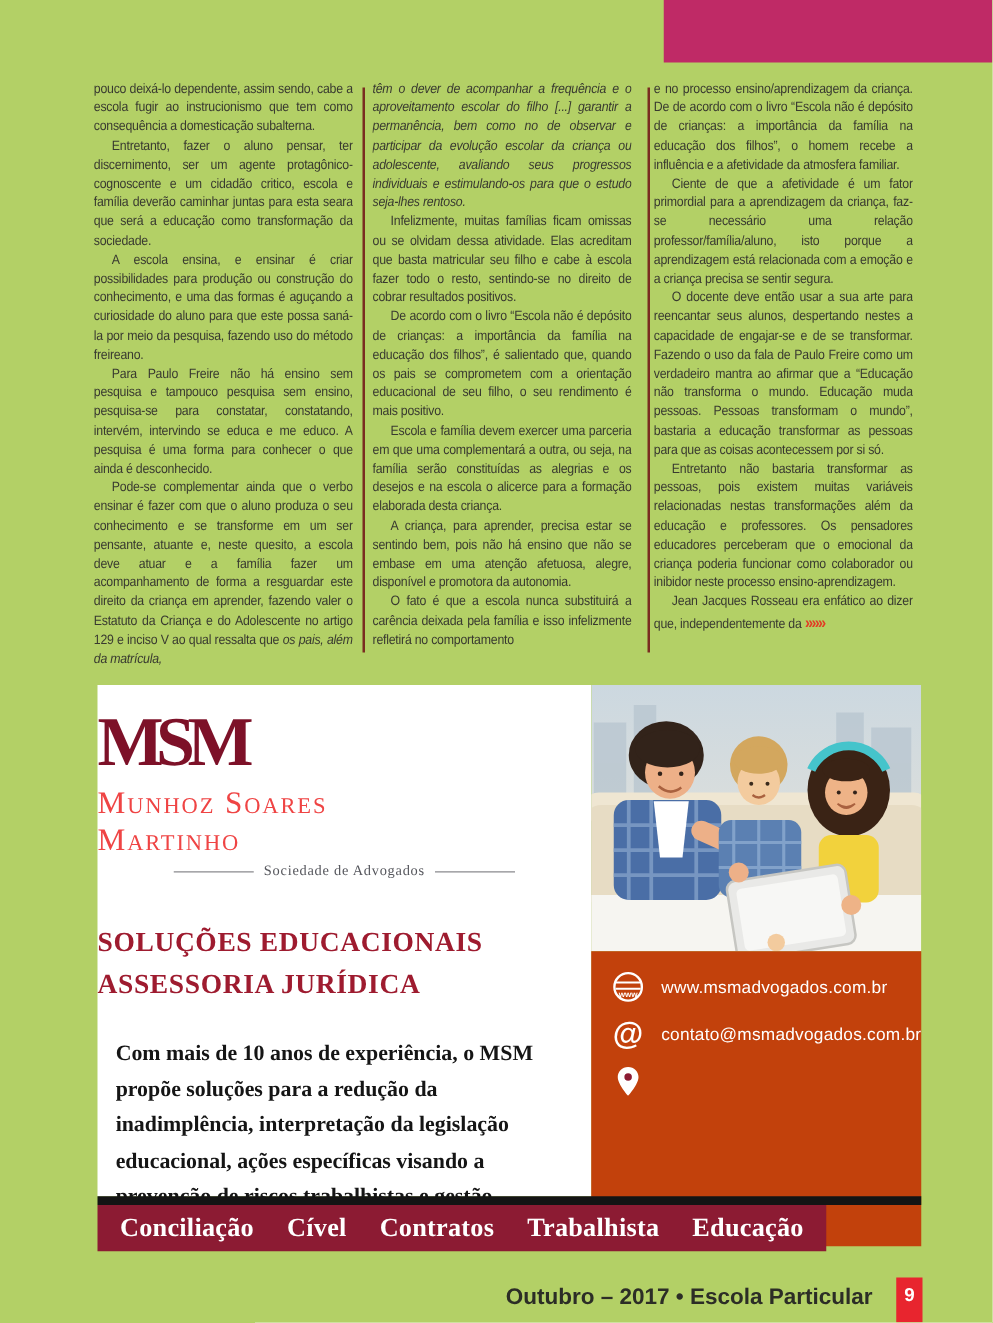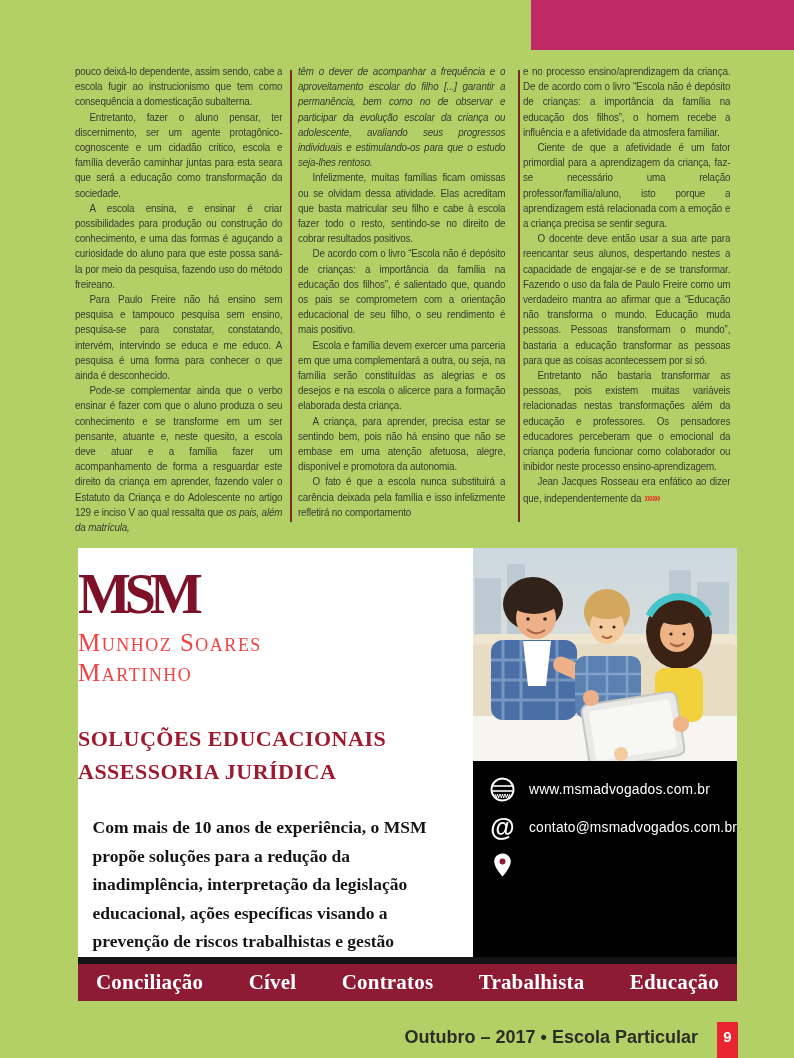--- a/index.html
+++ b/index.html
@@ -33,32 +33,32 @@
   .msm-rule{width:64px;height:1px;background:#8a8a8e;}
   .msm-tagline{font-family:"Liberation Serif",serif;font-size:11.5px;letter-spacing:0.6px;color:#55565c;}
   .ad-headline{margin-top:34px;font-family:"Liberation Serif",serif;font-weight:bold;
       color:#9e1b2f;font-size:22px;line-height:33px;letter-spacing:0.5px;}
   .ad-body{margin:25px auto 0;width:366px;font-family:"Liberation Serif",serif;font-weight:bold;
       color:#151515;font-size:17.5px;line-height:28.5px;}
 
   .ad-photo{position:absolute;left:395px;top:0;width:264px;height:213px;overflow:hidden;}
   .ad-photo svg{display:block;}
 
-  .ad-contact{position:absolute;left:395px;top:213px;width:264px;height:236px;background:#000000;
+  .ad-contact{position:absolute;left:395px;top:213px;width:264px;height:236px;background:#c2410c;
       box-sizing:border-box;padding:15px 14px 16px 16px;color:#fff;}
   .contact-row{display:flex;align-items:center;gap:13px;margin-bottom:11px;}
   .contact-icon{width:27px;min-width:27px;height:27px;display:flex;align-items:center;justify-content:center;}
   .at-glyph{font-size:25px;font-weight:bold;line-height:27px;color:#fff;}
   .contact-site,.contact-email{font-size:13.8px;letter-spacing:0.2px;}
   .contact-phone{font-size:17px;}
   .contact-phone .bold{font-weight:bold;}
   .contact-address{font-size:12.6px;line-height:17px;}
 
   .ad-black-line{position:absolute;left:0;top:409px;width:659px;height:7px;background:#141414;}
-  .ad-bar{position:absolute;left:0;top:416px;width:659px;height:37px;background:#8c1b33;
+  .ad-bar{position:absolute;left:0;top:416px;width:583px;height:37px;background:#8c1b33;
       display:flex;align-items:center;justify-content:space-between;box-sizing:border-box;padding:0 18px;}
   .practice{color:#fff;font-family:"Liberation Serif",serif;font-weight:bold;font-size:21px;letter-spacing:0.2px;}
 
   
   .footer-text{position:absolute;top:1027px;right:96px;font-weight:bold;font-size:18px;color:#2c2d26;}
   .page-number{position:absolute;left:717px;top:1022px;width:21px;height:36px;background:#e8252e;
       color:#fff;font-weight:bold;font-size:15px;text-align:center;line-height:30px;}
 </style>
 </head>
 <body>
@@ -91,20 +91,25 @@
     </div>
   <div class="col-divider" id="divider1"></div>
   <div class="col-divider" id="divider2"></div>
 
   <div class="ad">
 
     <div class="ad-white">
       <div class="msm-monogram">MSM</div>
       <div class="msm-name first">Munhoz Soares</div>
       <div class="msm-name">Martinho</div>
+      <div class="msm-tagline-row">
+        <span class="msm-rule"></span>
+        <span class="msm-tagline">Sociedade de Advogados</span>
+        <span class="msm-rule"></span>
+      </div>
       <div class="ad-headline">
         <div>SOLUÇÕES EDUCACIONAIS</div>
         <div>ASSESSORIA JURÍDICA</div>
       </div>
       <div class="ad-body">Com mais de 10 anos de experiência, o MSM propõe soluções para a redução da inadimplência, interpretação da legislação educacional, ações específicas visando a prevenção de riscos trabalhistas e gestão financeira para a sua escola.</div>
     </div>
 
     <div class="ad-photo">
       <svg width="264" height="213" viewBox="0 0 264 213" preserveAspectRatio="none">
         <defs>

